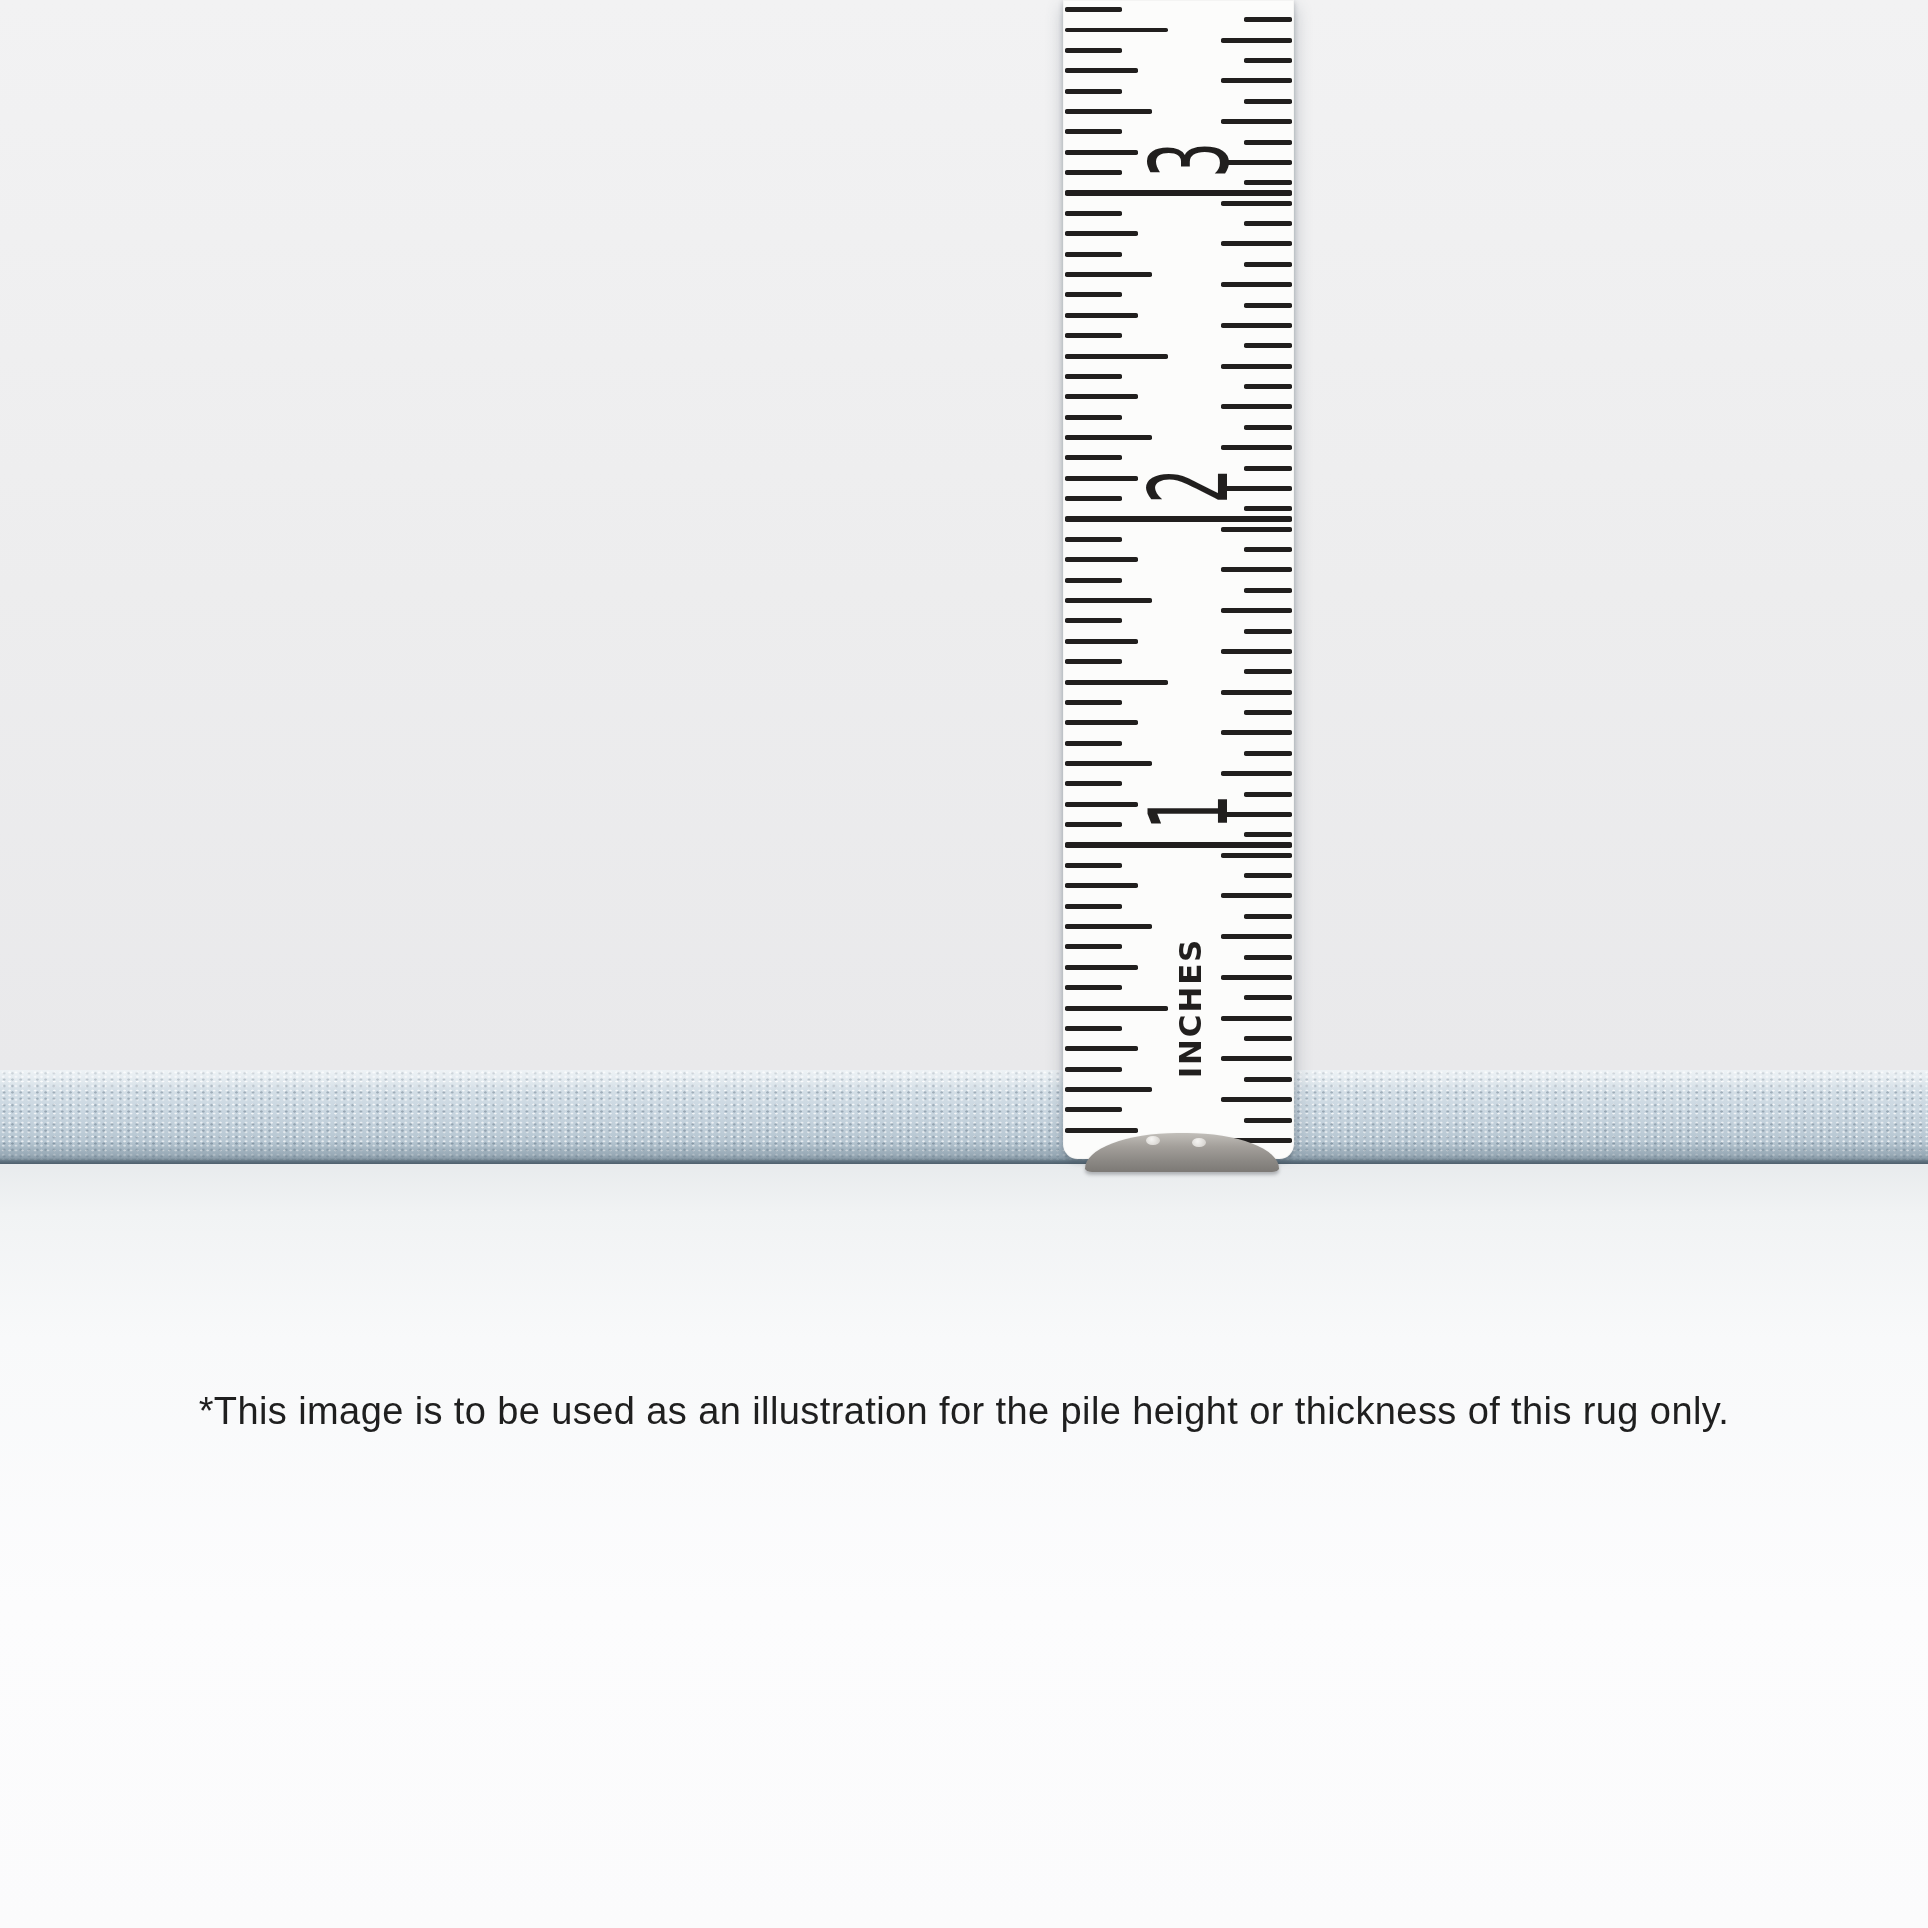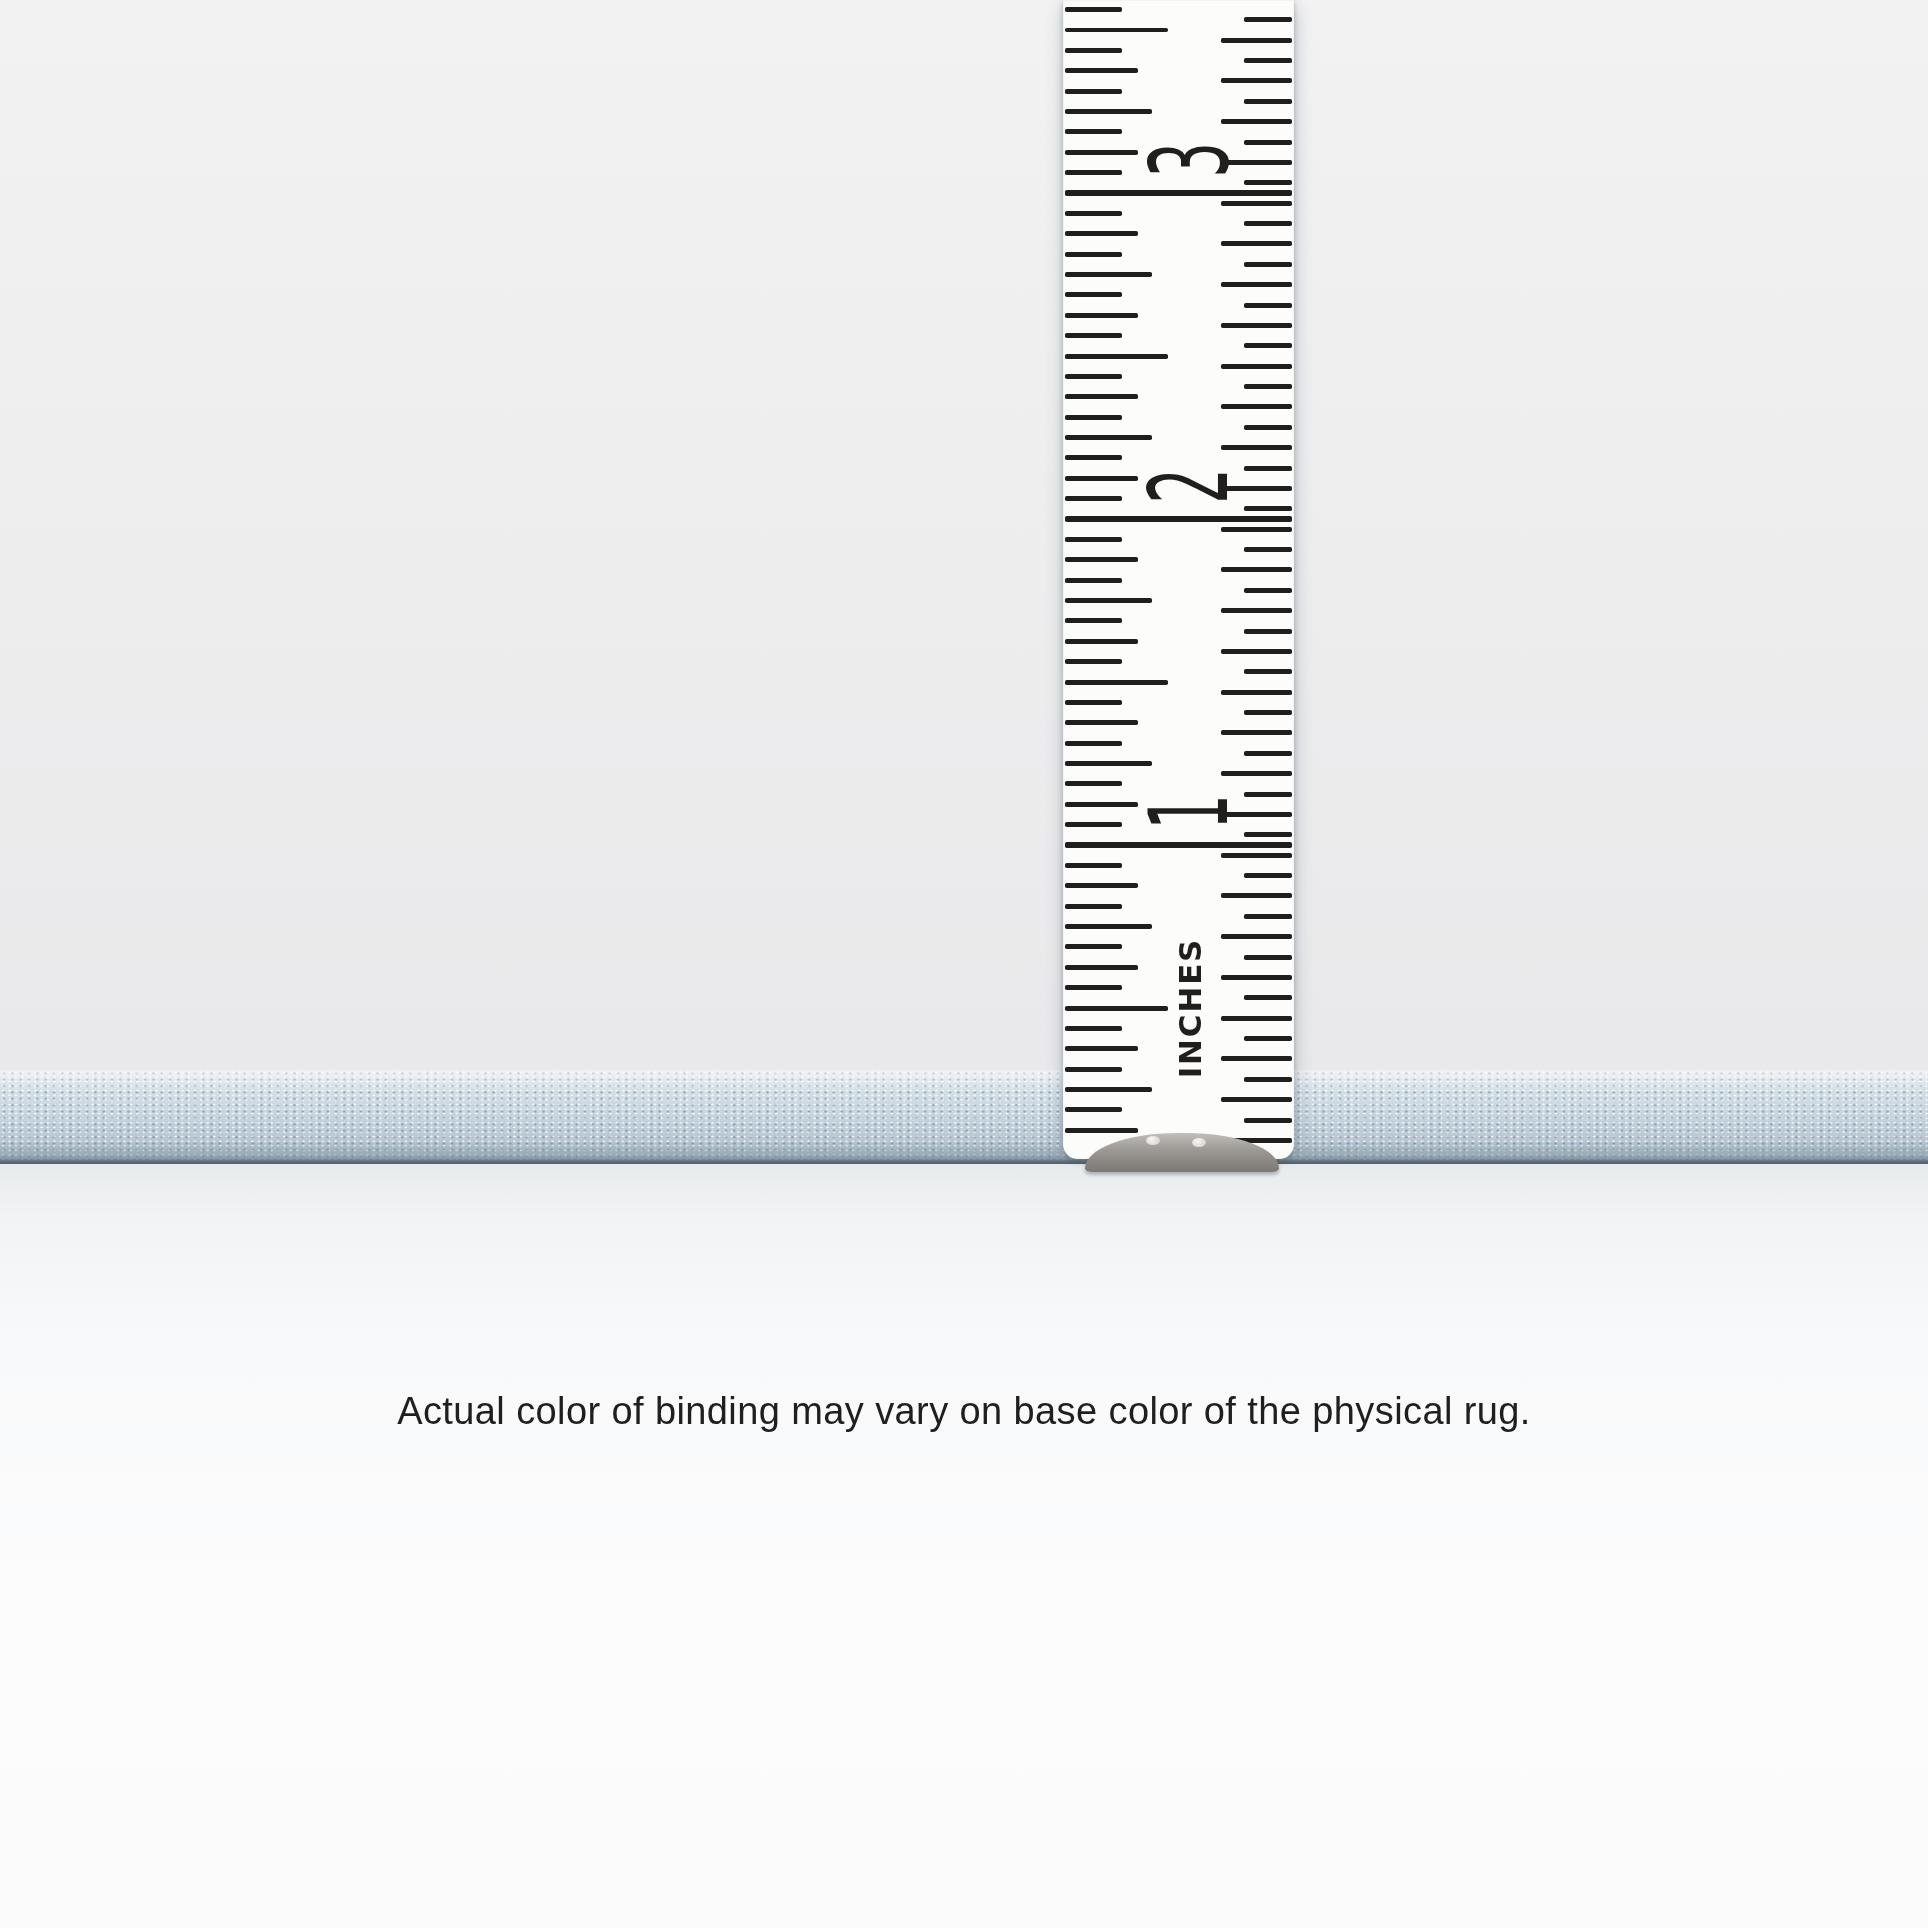--- a/index.html
+++ b/index.html
@@ -190,17 +190,17 @@
         <div class="num" style="top: 160px;">3</div>
       </div>
     <div class="unit">INCHES</div>
     <div class="tip">
       <span class="rivet r1"></span>
       <span class="rivet r2"></span>
     </div>
   </div>
 
   <div class="caption">
-    <div>Actual color of binding may vary on base color of the physical rug.</div>
+    <div>*This image is to be used as an illustration for the pile height or thickness of this rug only.</div>
   </div>
 
 </div>
 
 
 </body></html>

